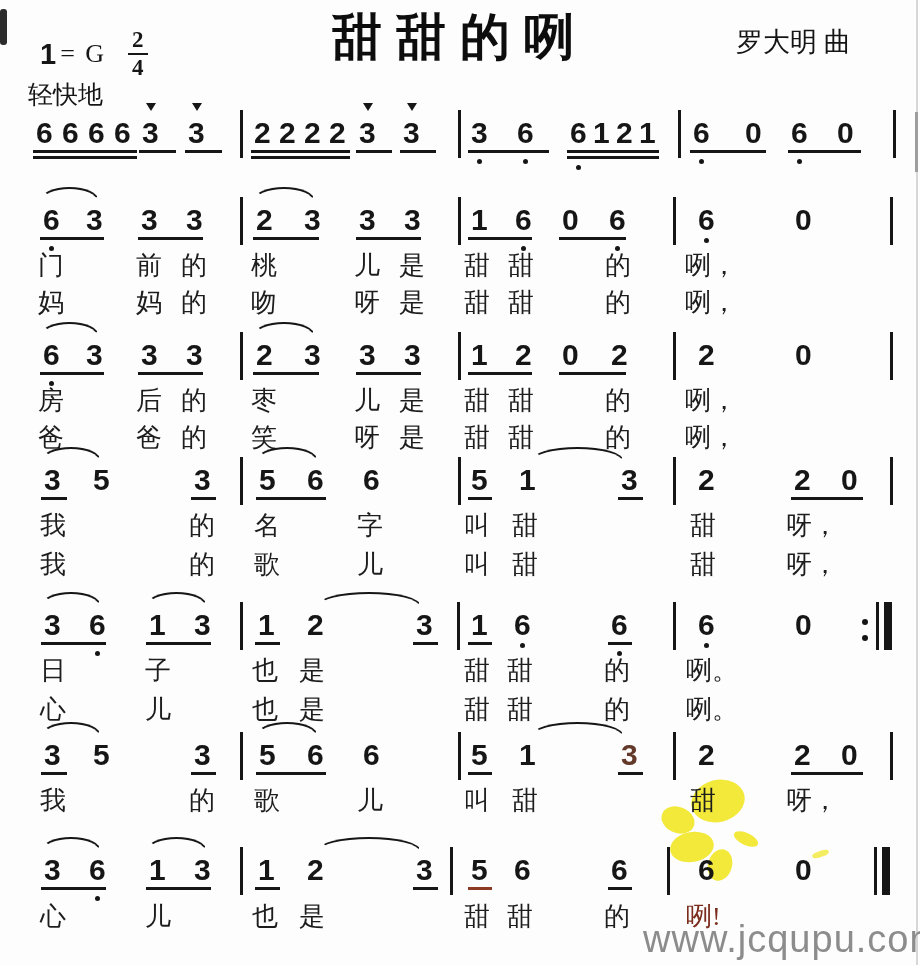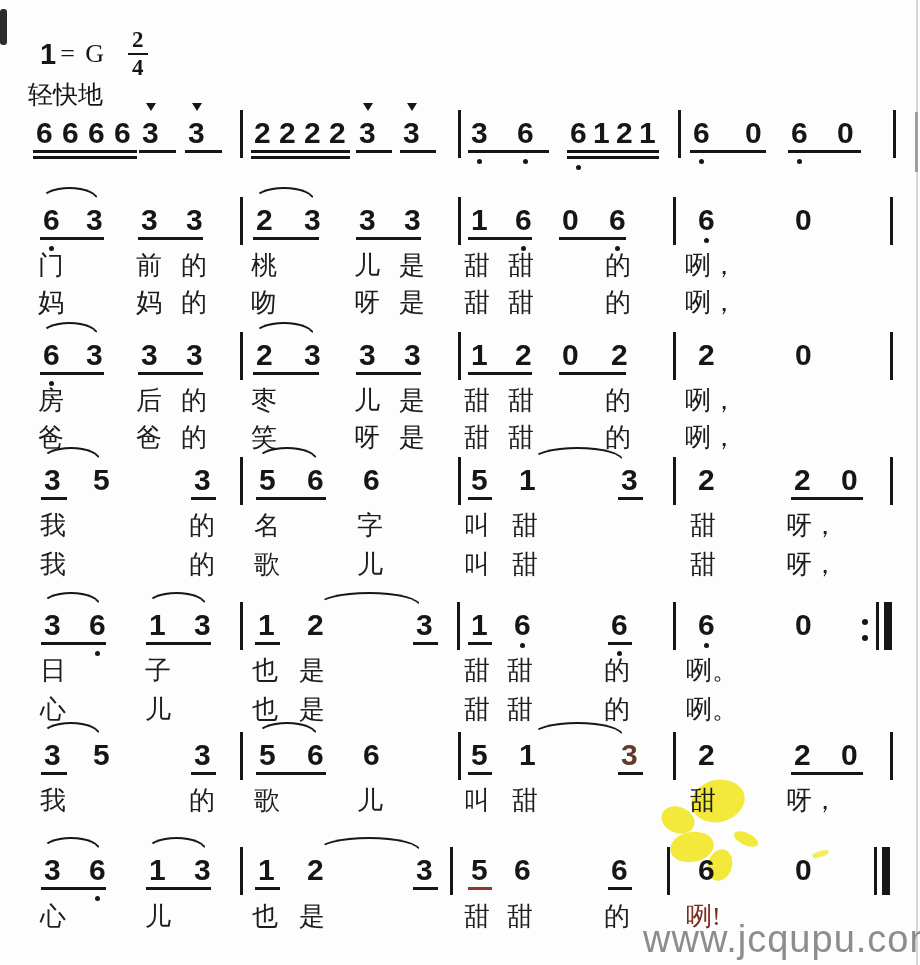--- a/index.html
+++ b/index.html
@@ -45,33 +45,35 @@
   .edge-line{position:absolute;left:916px;top:0;width:2px;height:965px;background:#d7d7d7;}
   .edge-dark{position:absolute;left:915px;top:112px;width:3px;height:60px;background:#9e9e9e;}
   .watermark{position:absolute;left:643px;top:918px;font-size:38px;letter-spacing:1px;
              color:#8c8c8c;font-family:"Liberation Sans",sans-serif;white-space:nowrap;}
 </style>
 </head>
 <body>
 
 <div class="stage">
 
+  <div class="title">甜甜的咧</div>
 
   <div class="keysig">
     <span class="k1">1</span>
     <span class="keq">= G</span>
     <span class="ts">
       <span class="ts-top">2</span>
       <span class="ts-bot">4</span>
     </span>
   </div>
 
   <div class="tempo">轻快地</div>
 
   <div class="credits">
+    <div>罗大明 曲</div>
   </div>
 
   <svg class="flower" width="112" height="108" viewBox="0 0 112 108">
     <ellipse cx="66" cy="25" rx="27" ry="21" fill="#f2e93a" transform="rotate(-14 66 25)"></ellipse>
     <ellipse cx="26" cy="44" rx="17" ry="13" fill="#f2e93a" transform="rotate(22 26 44)"></ellipse>
     <ellipse cx="40" cy="71" rx="22" ry="15" fill="#f2e93a" transform="rotate(-10 40 71)"></ellipse>
     <ellipse cx="68" cy="89" rx="12" ry="16" fill="#f2e93a" transform="rotate(15 68 89)"></ellipse>
     <ellipse cx="94" cy="63" rx="13" ry="6" fill="#f2e93a" transform="rotate(25 94 63)"></ellipse>
   </svg>
   <div class="smudge" style="left:812px;top:851px;width:17px;height:6px;transform:rotate(-18deg);opacity:.8;"></div>

